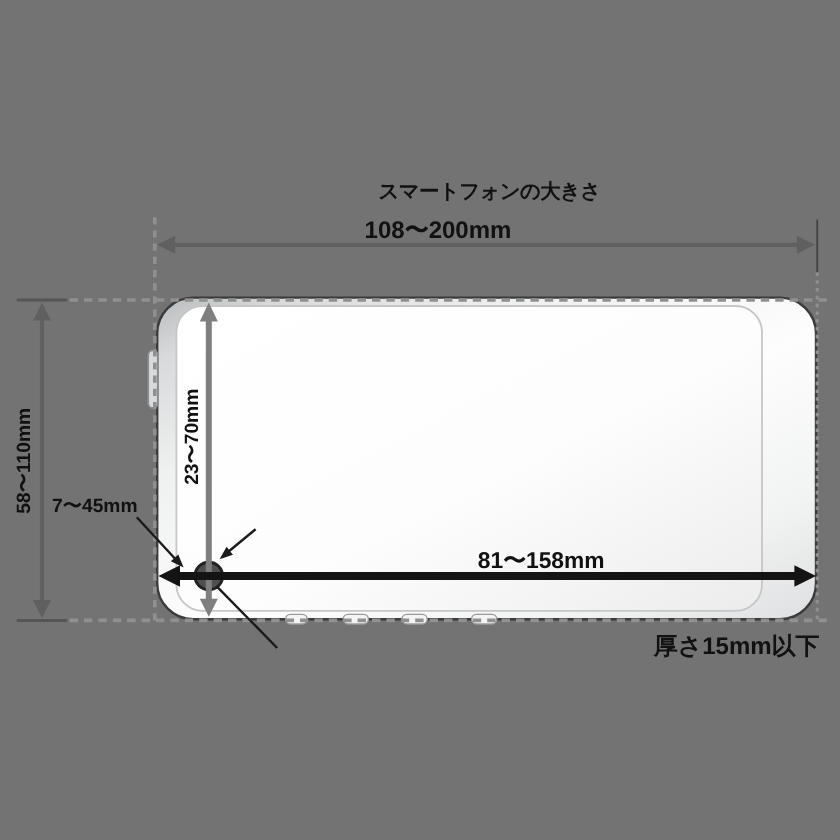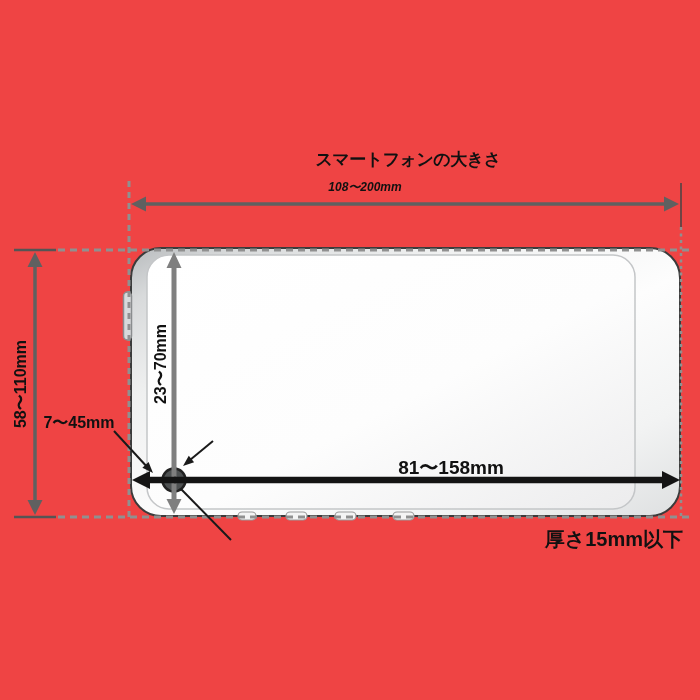--- a/index.html
+++ b/index.html
@@ -1,26 +1,26 @@
 <!DOCTYPE html>
 <html><head>
 <meta charset="utf-8">
 <style>
   html,body{margin:0;padding:0;background:#fff;}
   .canvas{
-    position:relative;width:700px;height:700px;background:#ef4444;overflow:hidden;
+    position:relative;width:700px;height:700px;background:#737373;overflow:hidden;
     font-family:"Liberation Sans","DejaVu Sans",sans-serif;
   }
   .art{position:absolute;left:0;top:0;}
   .label{
     position:absolute;color:#111;font-weight:bold;line-height:1.1;
     white-space:nowrap;text-align:center;
   }
   .lbl-title{left:278px;top:151px;width:260px;font-size:17px;letter-spacing:-0.5px;}
-  .lbl-width{left:265px;top:181px;width:200px;font-size:12px;font-style:italic;}
+  .lbl-width{left:265px;top:181px;width:200px;font-size:20px;}
   .lbl-height{
     left:-58px;top:374px;width:160px;height:20px;font-size:16px;
     transform:rotate(-90deg);transform-origin:center;
   }
   .lbl-lens-top{
     left:101px;top:355px;width:120px;height:18px;font-size:16px;
     transform:rotate(-90deg);transform-origin:center;
   }
   .lbl-lens-left{left:19px;top:414px;width:120px;font-size:16px;}
   .lbl-camera{left:198px;top:424px;width:120px;font-size:15px;}

